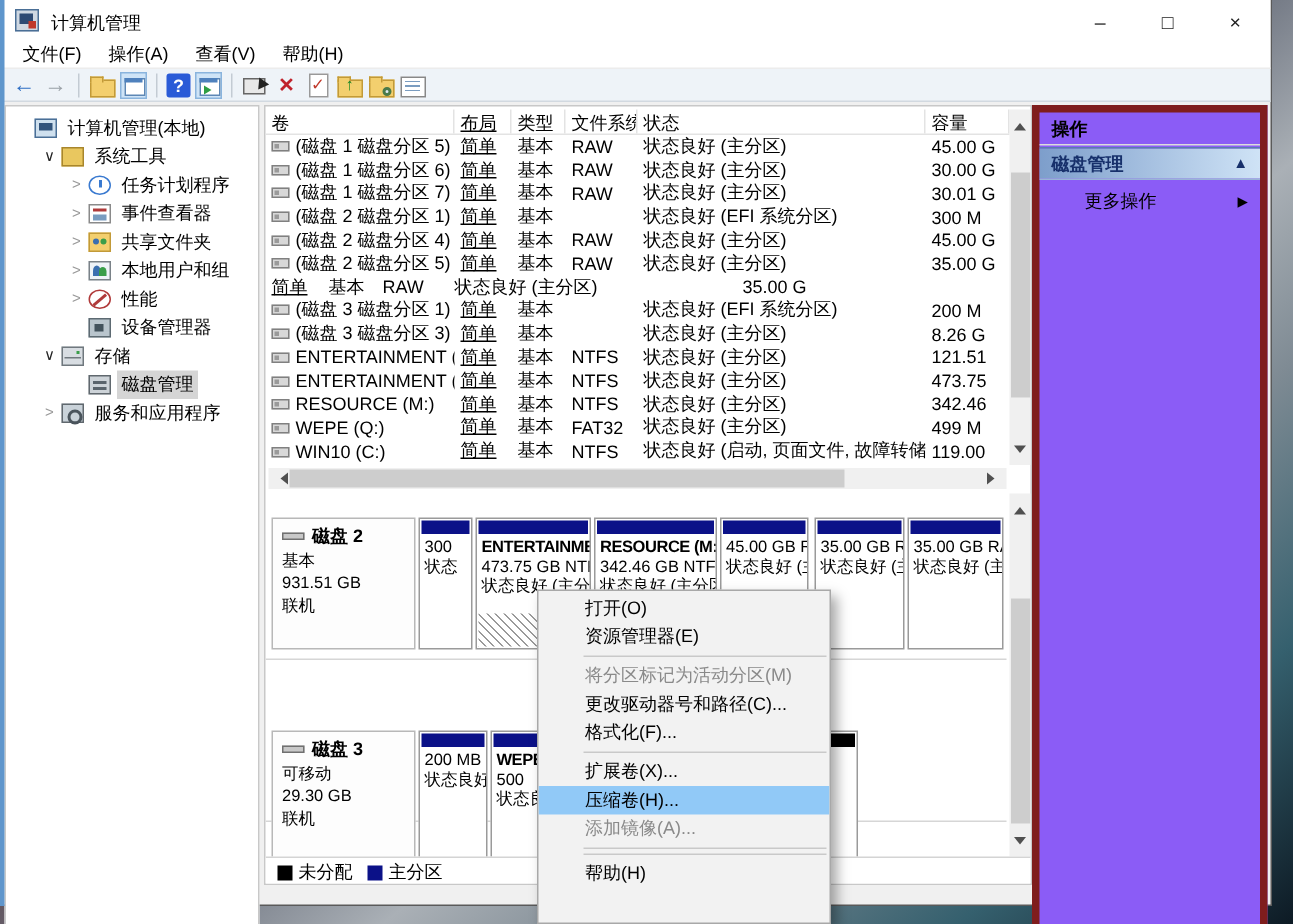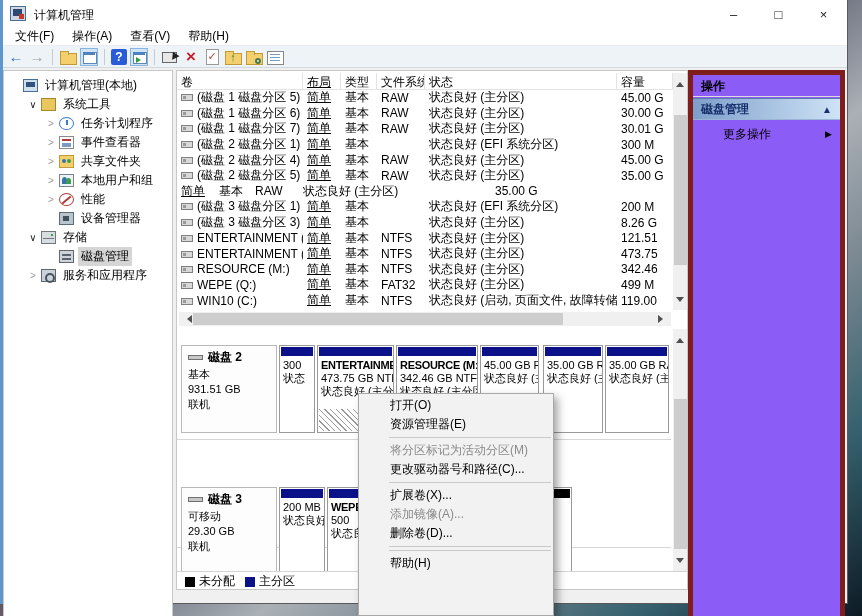--- a/index.html
+++ b/index.html
@@ -528,20 +528,21 @@
     </div>
   </div>
 </div>
 
 <div class="ctx-menu">
     <div class="ctx-item">打开(O)</div>
     <div class="ctx-item">资源管理器(E)</div>
     <div class="ctx-sep"></div>
     <div class="ctx-item dis">将分区标记为活动分区(M)</div>
     <div class="ctx-item">更改驱动器号和路径(C)...</div>
+    <div class="ctx-item">格式化(F)...</div>
     <div class="ctx-sep"></div>
     <div class="ctx-item">扩展卷(X)...</div>
+    <div class="ctx-item hl">压缩卷(H)...</div>
     <div class="ctx-item dis">添加镜像(A)...</div>
-    <div class="ctx-item">删除卷(D)...</div>
     <div class="ctx-sep"></div>
     <div class="ctx-sep"></div>
     <div class="ctx-item">帮助(H)</div>
   </div>
 
 </body></html>

